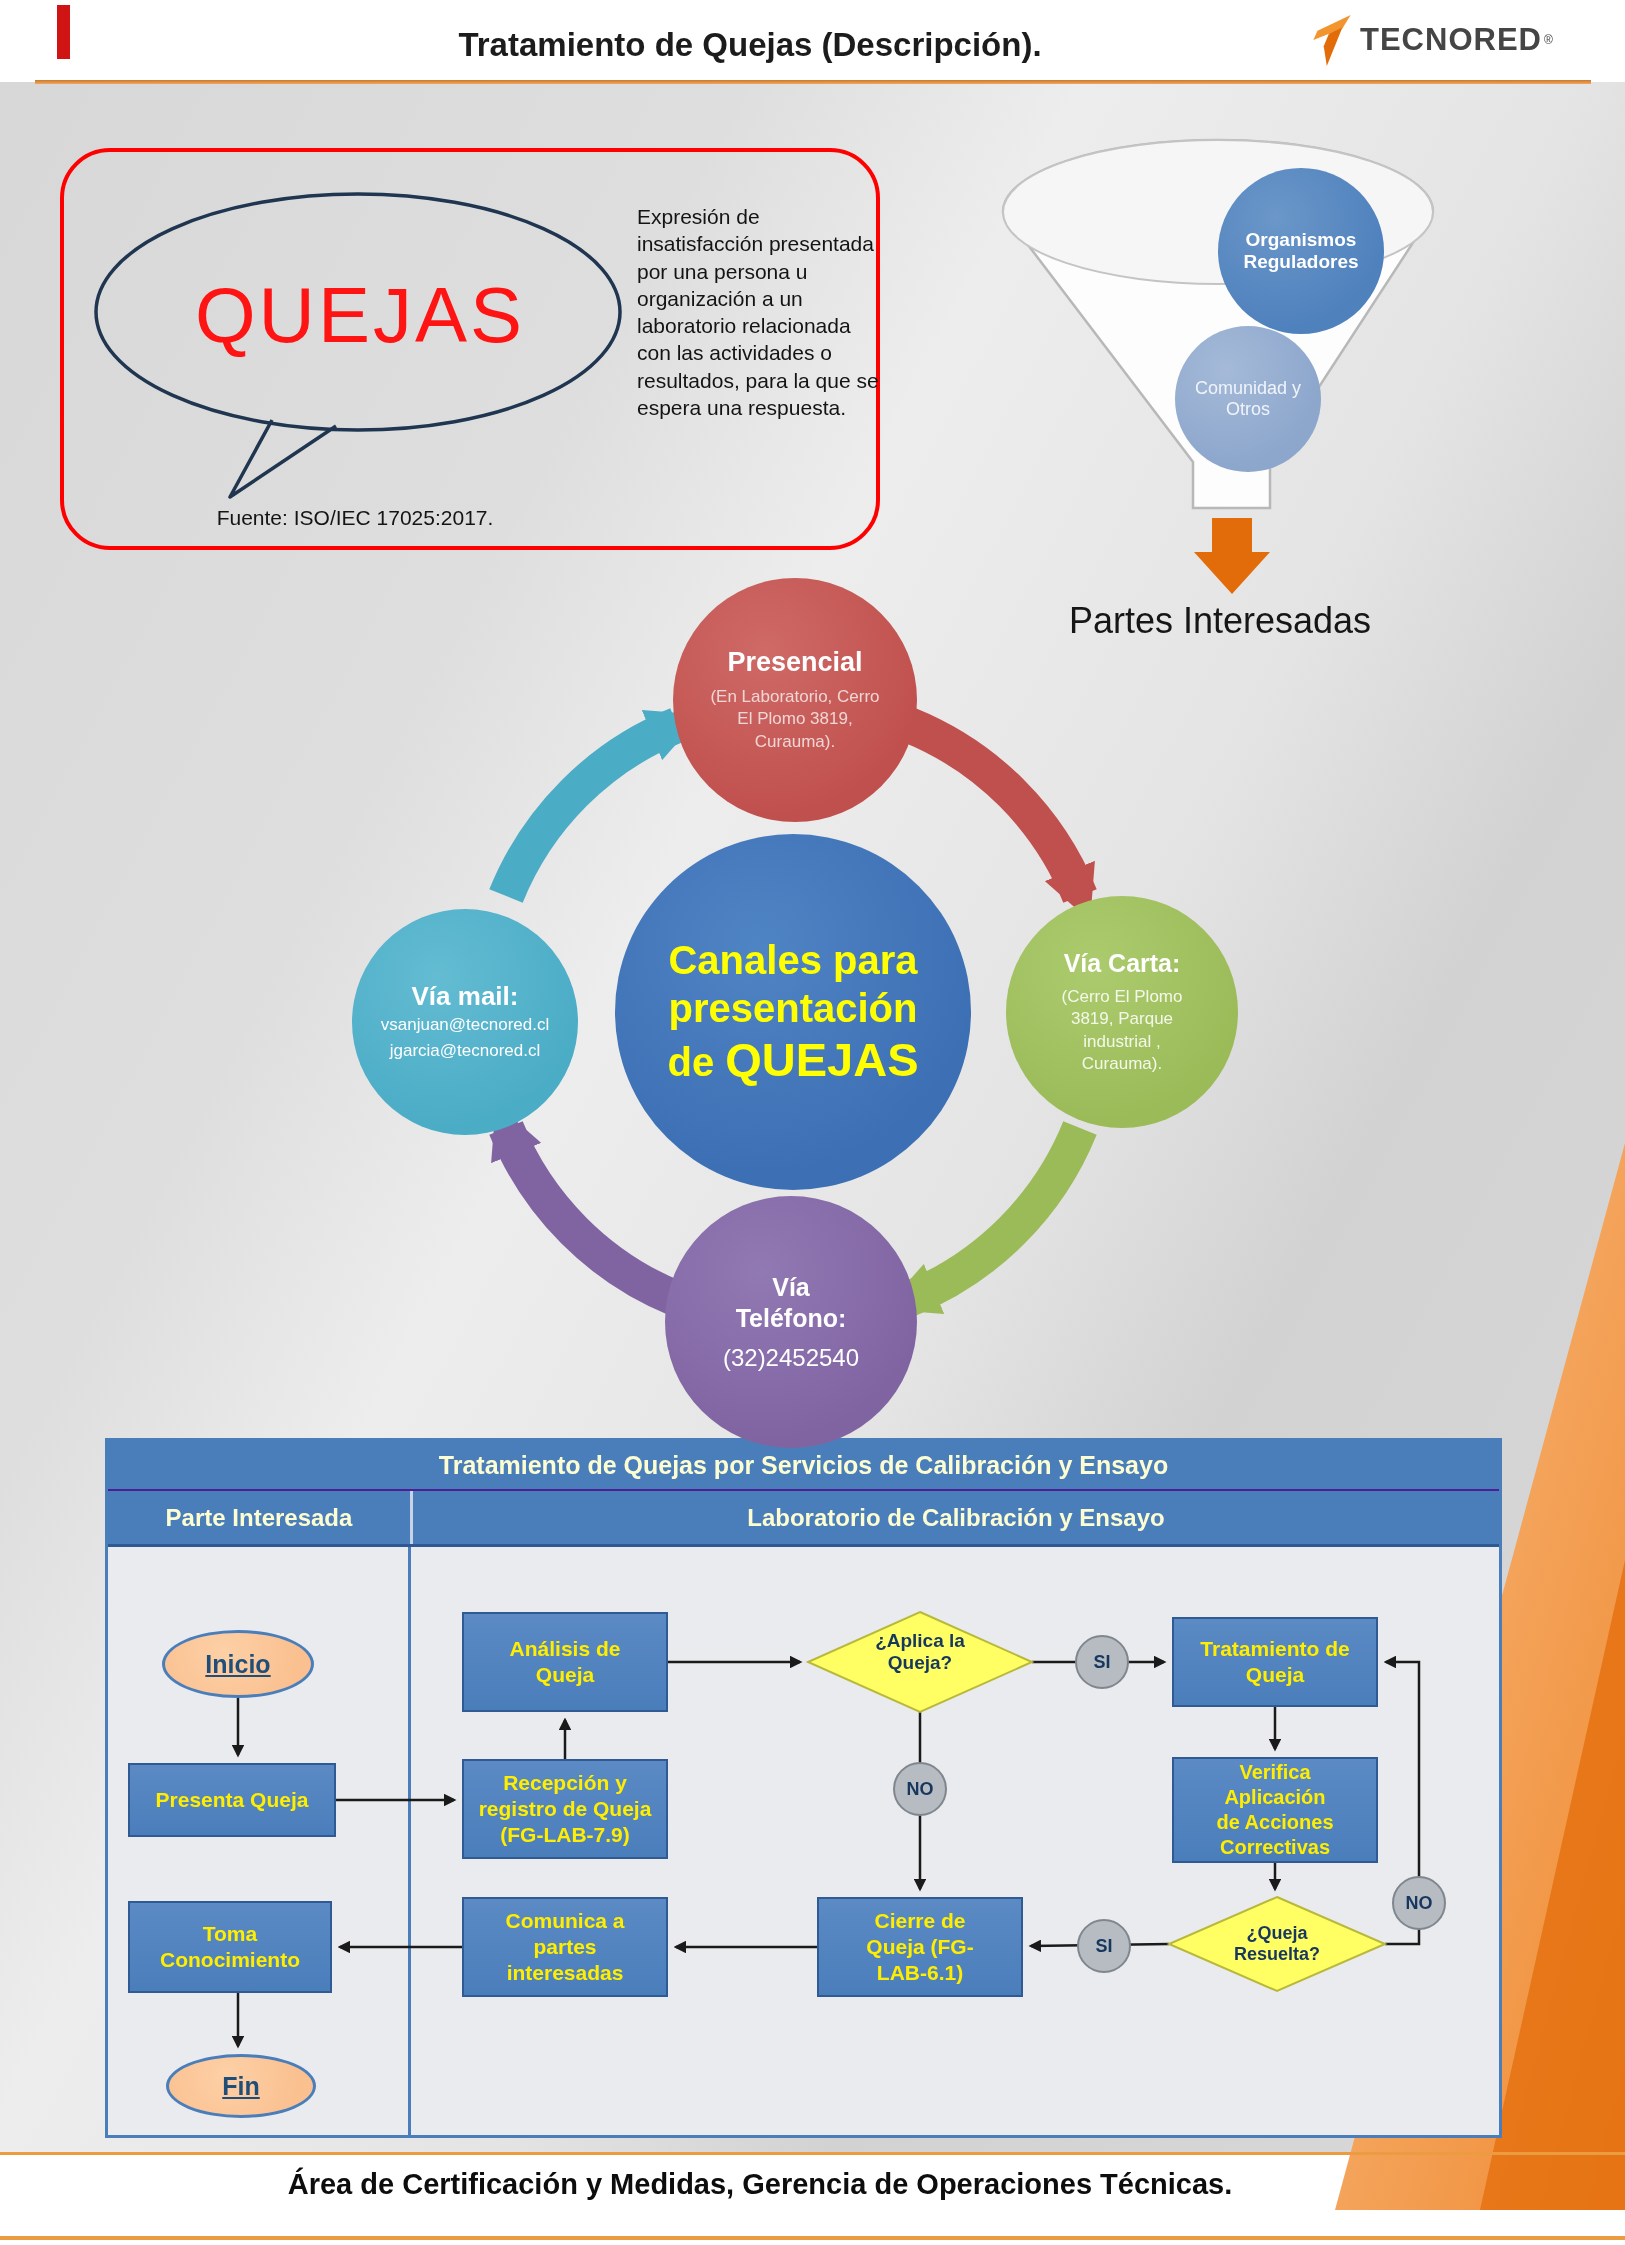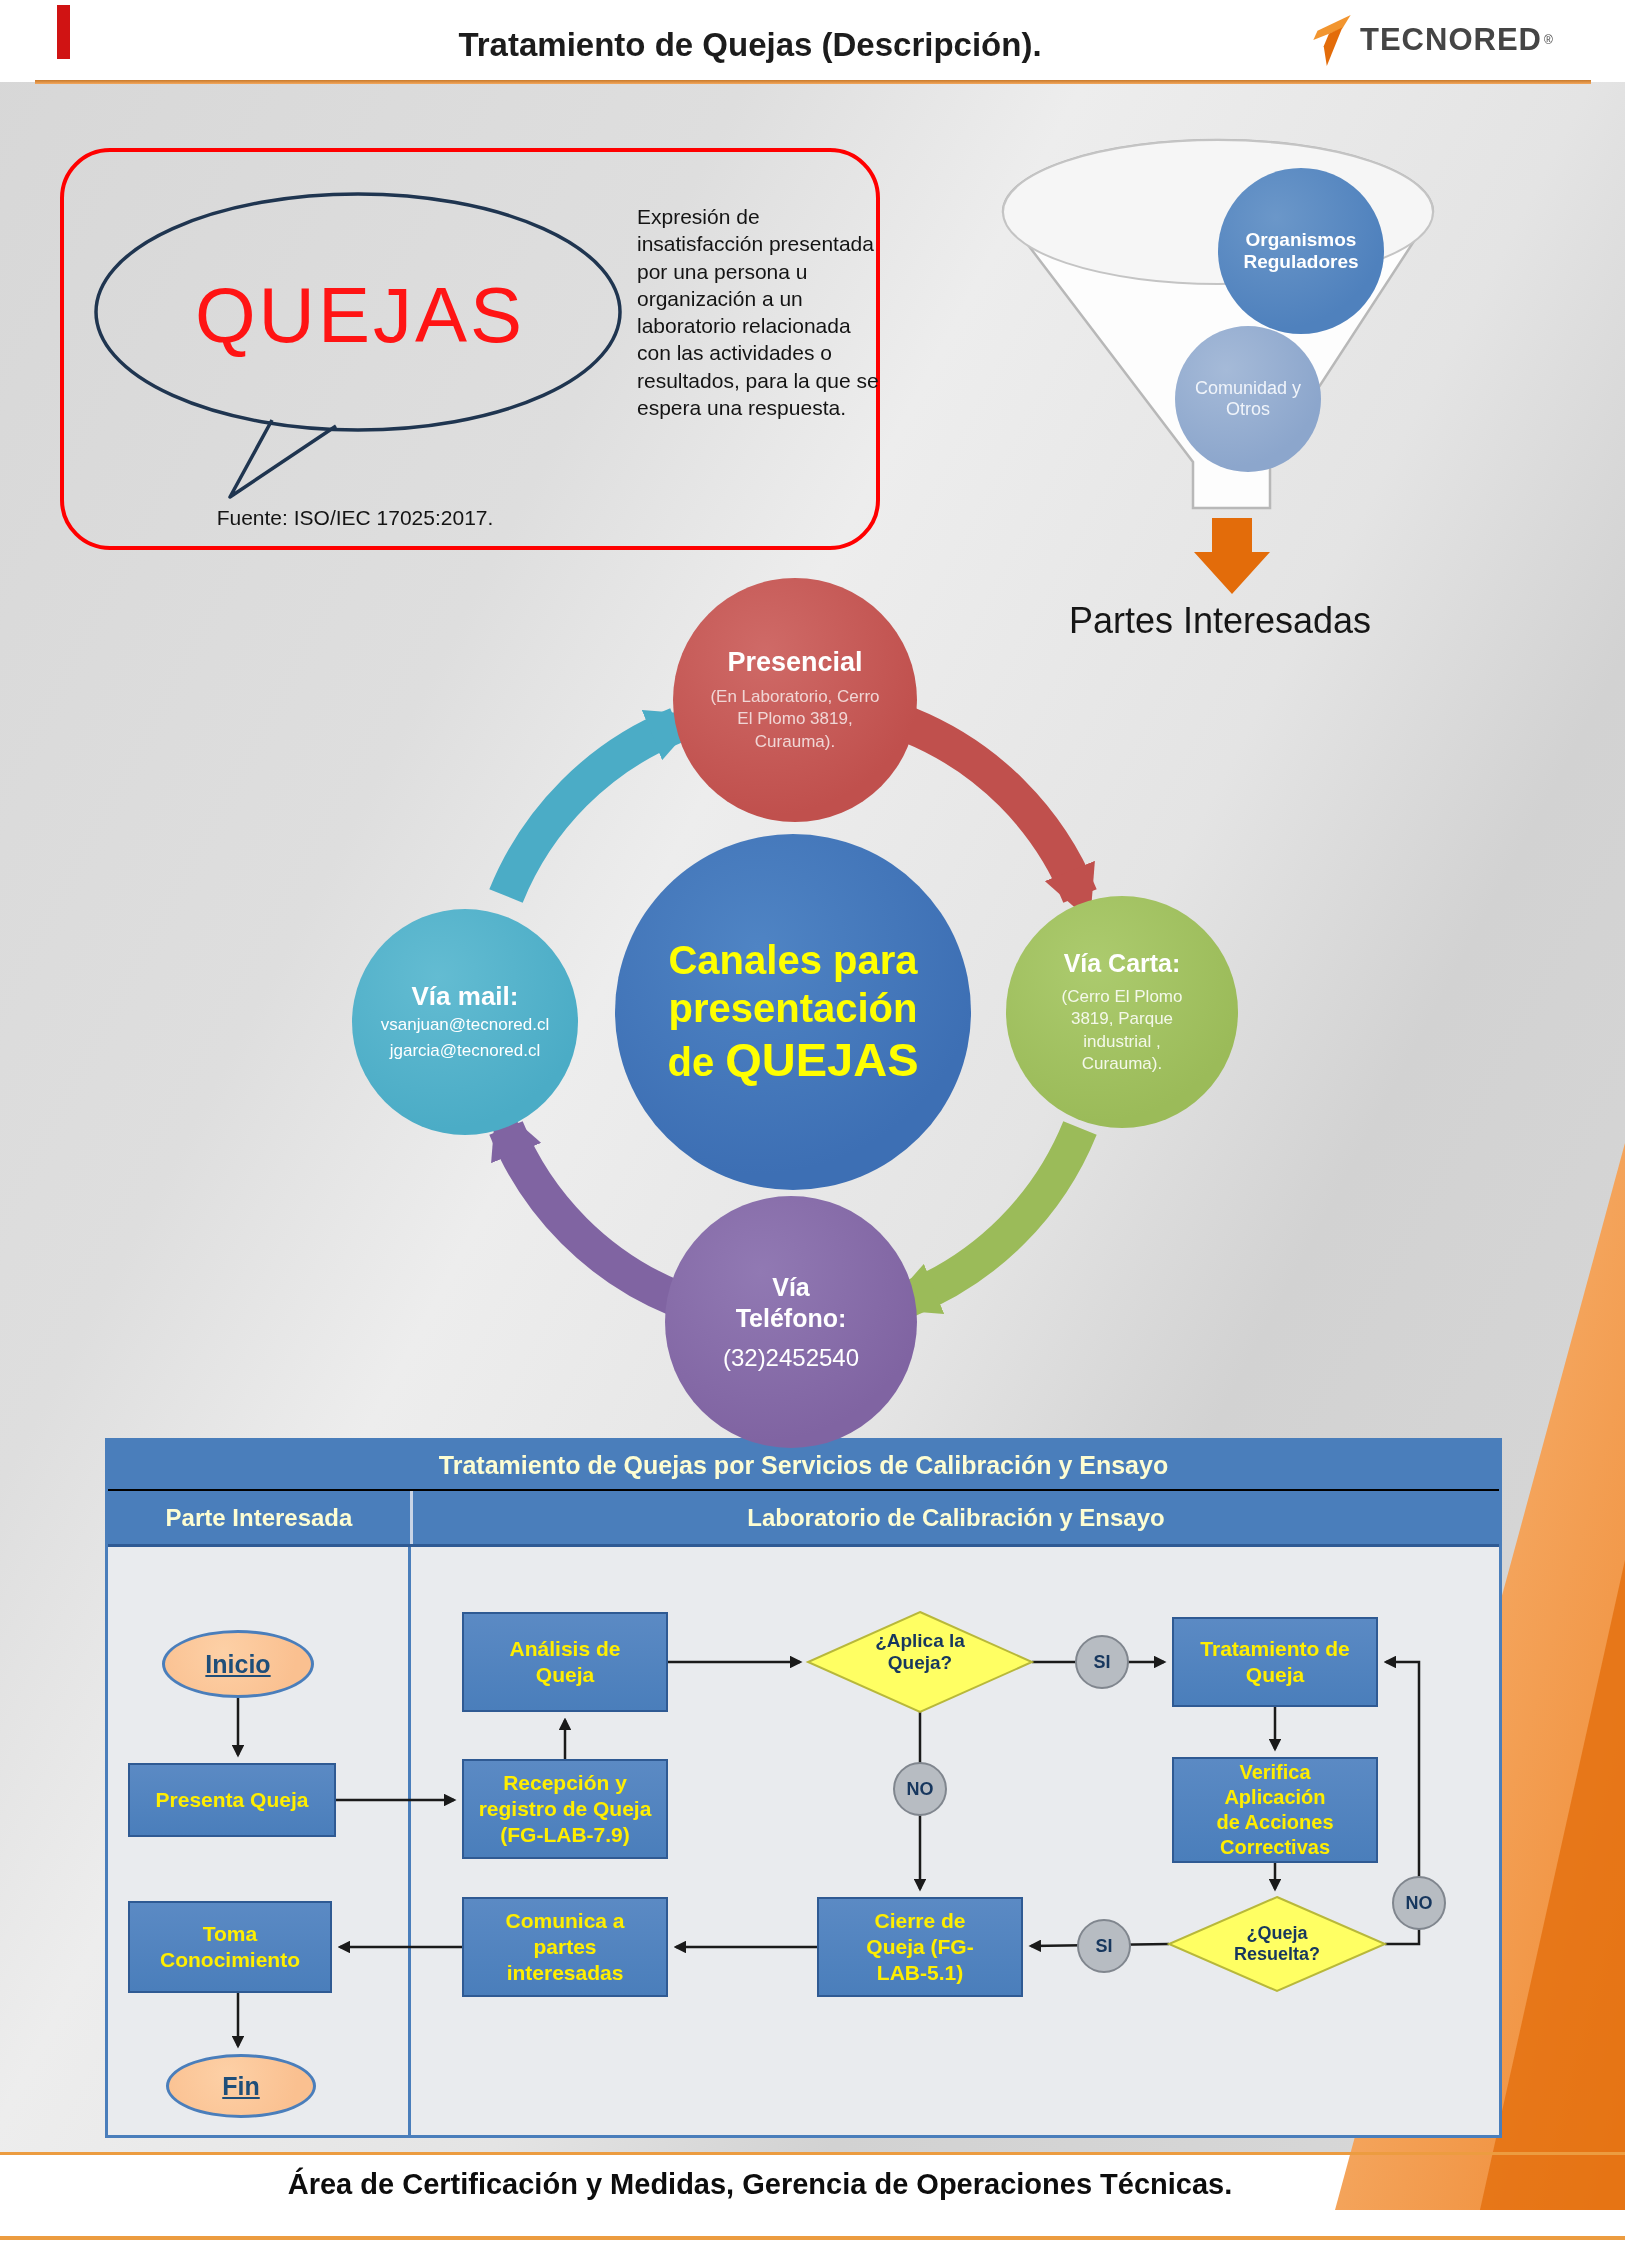--- a/index.html
+++ b/index.html
@@ -63,21 +63,21 @@
                    display:flex; flex-direction:column; align-items:center; justify-content:center;
                    color:#ffff00; font-weight:bold; text-align:center; }
   .center-circle .l { font-size:40px; line-height:1.2; }
   .center-circle .lw { font-size:40px; line-height:1.2; }
   .center-circle .lw .big { font-size:47px; }
 
   
   .flow-container { left:105px; top:1438px; width:1397px; height:700px; border:3px solid #4a7ebb;
                     background:#e9ebee; z-index:2; }
   .flow-title { height:50px; background:#4a7ebb; color:#fdfdd2; font-size:25px; font-weight:bold;
-                display:flex; align-items:center; justify-content:center; border-bottom:2px solid #000000; }
+                display:flex; align-items:center; justify-content:center; border-bottom:2px solid #4c1d95; }
   .flow-cols { height:56px; display:flex; background:#4a7ebb; border-bottom:3px solid #2e5a94; }
   .flow-col-left { width:305px; border-right:3px solid #c8d4e6; display:flex; align-items:center; justify-content:center;
                    color:#fdfdd2; font-size:24px; font-weight:bold; }
   .flow-col-right { flex:1; display:flex; align-items:center; justify-content:center;
                     color:#fdfdd2; font-size:24px; font-weight:bold; }
   .flow-divider { left:408px; top:1547px; width:3px; height:588px; background:#4a7ebb; z-index:3; }
 
   .fnode { position:absolute; background:linear-gradient(#5b8ac4,#4a7ebb); border:2px solid #2f5a93;
            color:#ffee00; font-weight:bold; font-size:21px; text-align:center;
            display:flex; align-items:center; justify-content:center; z-index:5; line-height:1.25; }
@@ -256,21 +256,21 @@
 
   <div class="foval n-inicio">Inicio</div>
   <div class="fnode n-presenta">Presenta Queja</div>
   <div class="fnode n-toma">Toma Conocimiento</div>
   <div class="foval n-fin">Fin</div>
   <div class="fnode n-analisis">Análisis de Queja</div>
   <div class="fnode n-recepcion">Recepción y registro de Queja (FG-LAB-7.9)</div>
   <div class="fnode n-comunica">Comunica a partes interesadas</div>
   <div class="fnode n-tratamiento">Tratamiento de Queja</div>
   <div class="fnode n-verifica">Verifica Aplicación de Acciones Correctivas</div>
-  <div class="fnode n-cierre">Cierre de Queja (FG-LAB-5.1)</div>
+  <div class="fnode n-cierre">Cierre de Queja (FG-LAB-6.1)</div>
   <div class="dtext t-aplica">¿Aplica la Queja?</div>
   <div class="dtext t-resuelta">¿Queja Resuelta?</div>
   <div class="fcirc c-si1">SI</div>
   <div class="fcirc c-no1">NO</div>
   <div class="fcirc c-no2">NO</div>
   <div class="fcirc c-si2">SI</div>
 
   <div class="abs footer-rule-top"></div>
   <div class="abs footer-text">Área de Certificación y Medidas, Gerencia de Operaciones Técnicas.</div>
   <div class="abs footer-rule-bottom"></div>

